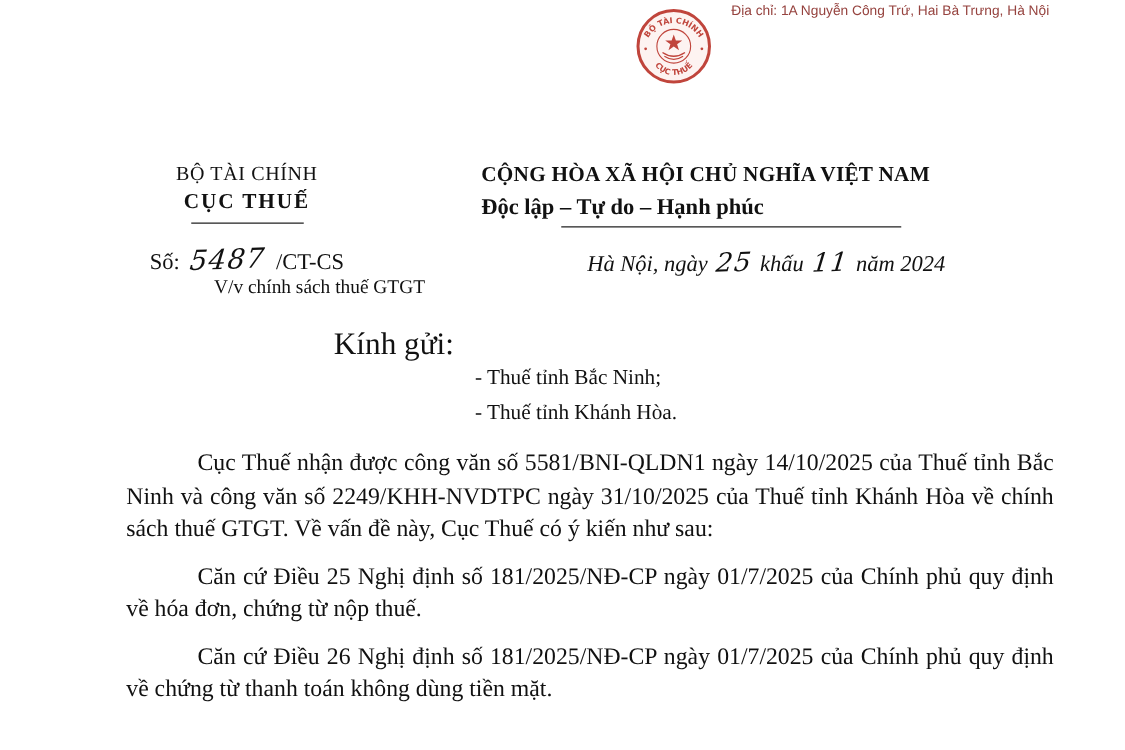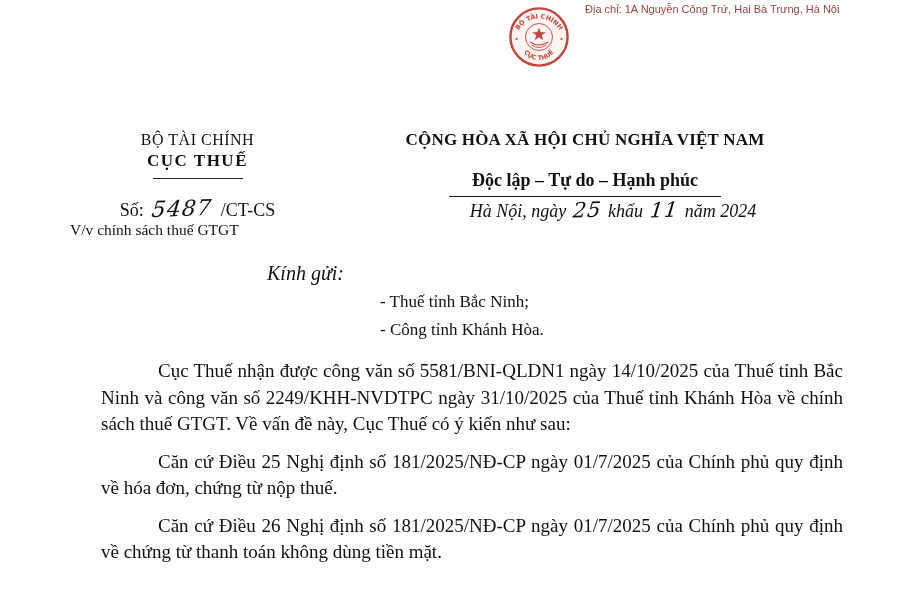--- a/index.html
+++ b/index.html
@@ -17,42 +17,42 @@
     font-size:11px;line-height:13px;color:#96433f;
     white-space:nowrap;
   }
 
   
   .hdr-left{position:absolute;left:70px;top:131px;width:255px;text-align:center;}
   .hdr-left .ministry{font-size:16px;letter-spacing:.5px;}
   .hdr-left .dept{font-size:17px;font-weight:bold;letter-spacing:1.5px;margin-top:2px;}
   .rule-left{width:90px;border-top:1.6px solid #222;margin:7px auto 0;}
 
-  .hdr-right{position:absolute;left:385px;top:130px;width:400px;text-align:center;}
+  .hdr-right{position:absolute;left:385px;top:130px;width:400px;}
   .hdr-right .country{font-size:17px;font-weight:bold;letter-spacing:.2px;}
-  .hdr-right .motto{font-size:18px;font-weight:bold;margin-top:20px;}
+  .hdr-right .motto{font-size:18px;font-weight:bold;margin-top:5px;}
   .rule-right{width:272px;border-top:1.6px solid #222;margin:5px auto 0;}
 
   
   .so-line{position:absolute;left:70px;top:196px;width:255px;text-align:center;font-size:18px;white-space:nowrap;}
   .hand{
     display:inline-block;font-family:"DejaVu Serif", serif;font-style:italic;
     transform:skewX(-8deg) rotate(-2deg);letter-spacing:1px;
   }
   .so-line .hand{font-size:22px;margin:0 4px;}
-  .vv-line{position:absolute;left:70px;top:221px;width:270px;text-align:left;font-size:15.5px;}
+  .vv-line{position:absolute;left:70px;top:221px;width:270px;text-align:right;font-size:15.5px;}
 
   .date-line{
     position:absolute;left:385px;top:198px;width:400px;text-align:center;
     font-size:18px;font-style:italic;white-space:nowrap;transform:translateX(28px);
   }
   .date-line .hand{font-size:21px;margin:0 2px;}
 
   
-  .kinhgui{position:absolute;left:267px;top:262px;font-size:20px;font-style:italic;}
+  .kinhgui{position:absolute;left:267px;top:262px;font-size:25px;}
   .recipients{position:absolute;left:380px;top:288px;font-size:17px;line-height:28px;}
 
   
   .body-text{position:absolute;left:85px;top:358px;width:758px;}
   .body-text p{
     margin:0 0 11px 16px;font-size:19px;line-height:26.5px;
     text-align:justify;text-indent:57px;
   }
 
   
@@ -112,21 +112,21 @@
     <span>Hà Nội, ngày</span>
     <span class="hand">25</span>
     <span>khấu</span>
     <span class="hand">11</span>
     <span>năm 2024</span>
   </div>
 
   <div class="kinhgui">Kính gửi:</div>
   <div class="recipients">
     <div>- Thuế tỉnh Bắc Ninh;</div>
-    <div>- Công tỉnh Khánh Hòa.</div>
+    <div>- Thuế tỉnh Khánh Hòa.</div>
   </div>
 
   <div class="body-text">
     <p>Cục Thuế nhận được công văn số 5581/BNI-QLDN1 ngày 14/10/2025 của Thuế tỉnh Bắc Ninh và công văn số 2249/KHH-NVDTPC ngày 31/10/2025 của Thuế tỉnh Khánh Hòa về chính sách thuế GTGT. Về vấn đề này, Cục Thuế có ý kiến như sau:</p>
     <p>Căn cứ Điều 25 Nghị định số 181/2025/NĐ-CP ngày 01/7/2025 của Chính phủ quy định về hóa đơn, chứng từ nộp thuế.</p>
     <p>Căn cứ Điều 26 Nghị định số 181/2025/NĐ-CP ngày 01/7/2025 của Chính phủ quy định về chứng từ thanh toán không dùng tiền mặt.</p>
   </div>
 
 </div>
 

